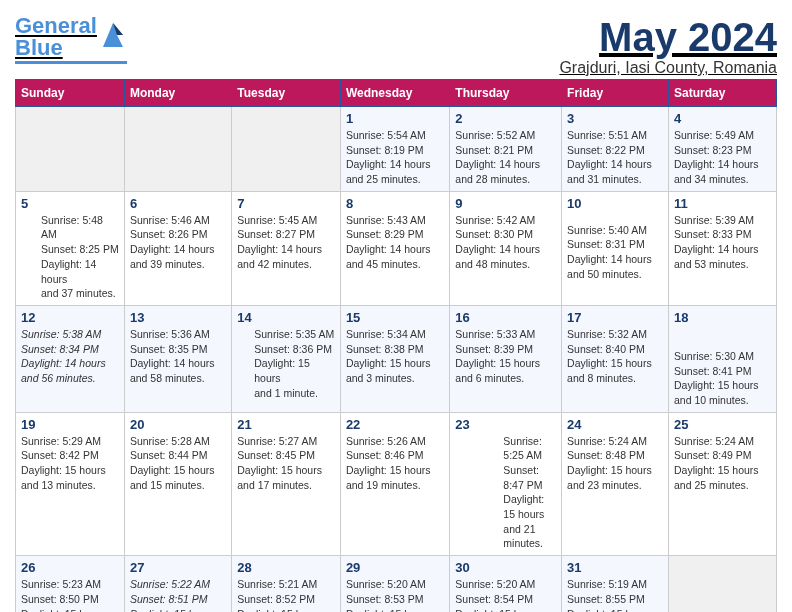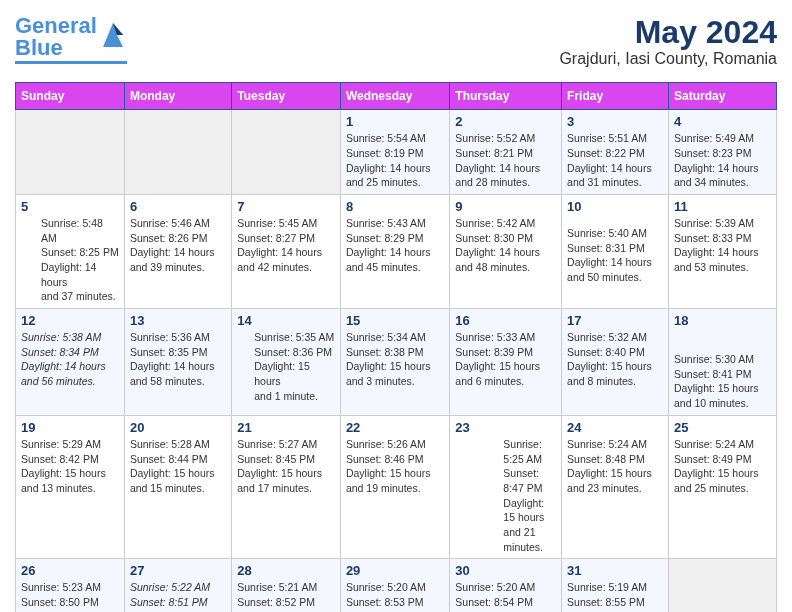--- a/index.html
+++ b/index.html
@@ -7,21 +7,22 @@
       font-family: Arial, sans-serif;
       background: #fff;
       width: 792px;
       min-height: 612px;
       padding: 15px;
     }
     .header {
       display: flex;
       justify-content: space-between;
       align-items: flex-start;
-      margin-bottom: 14px;
+      margin-bottom: 2px;
+      text-decoration: underline;
     }
     .logo {
       display: flex;
       flex-direction: column;
       align-items: flex-start;
     }
     .logo-text {
       font-size: 22px;
       font-weight: bold;
       color: #1a3a6b;
@@ -33,36 +34,36 @@
     .logo-underline {
       width: 100%;
       height: 3px;
       background: #4a90d9;
       margin-top: 2px;
     }
     .title-block {
       text-align: right;
     }
     .month-title {
-      font-size: 32px;
+      font-size: 40px;
       font-weight: bold;
       color: #1a3a6b;
       line-height: 1.1;
     }
     .location {
       font-size: 16px;
       color: #333;
     }
     table {
       width: 100%;
       border-collapse: collapse;
       font-size: 11px;
     }
     thead tr th {
-      background: #d946ef;
+      background: #be185d;
       color: #fff;
       text-align: left;
       padding: 6px 5px;
       font-size: 12px;
       font-weight: bold;
       border: 1px solid #2855a0;
     }
     tbody tr td {
       border: 1px solid #ccc;
       vertical-align: top;

